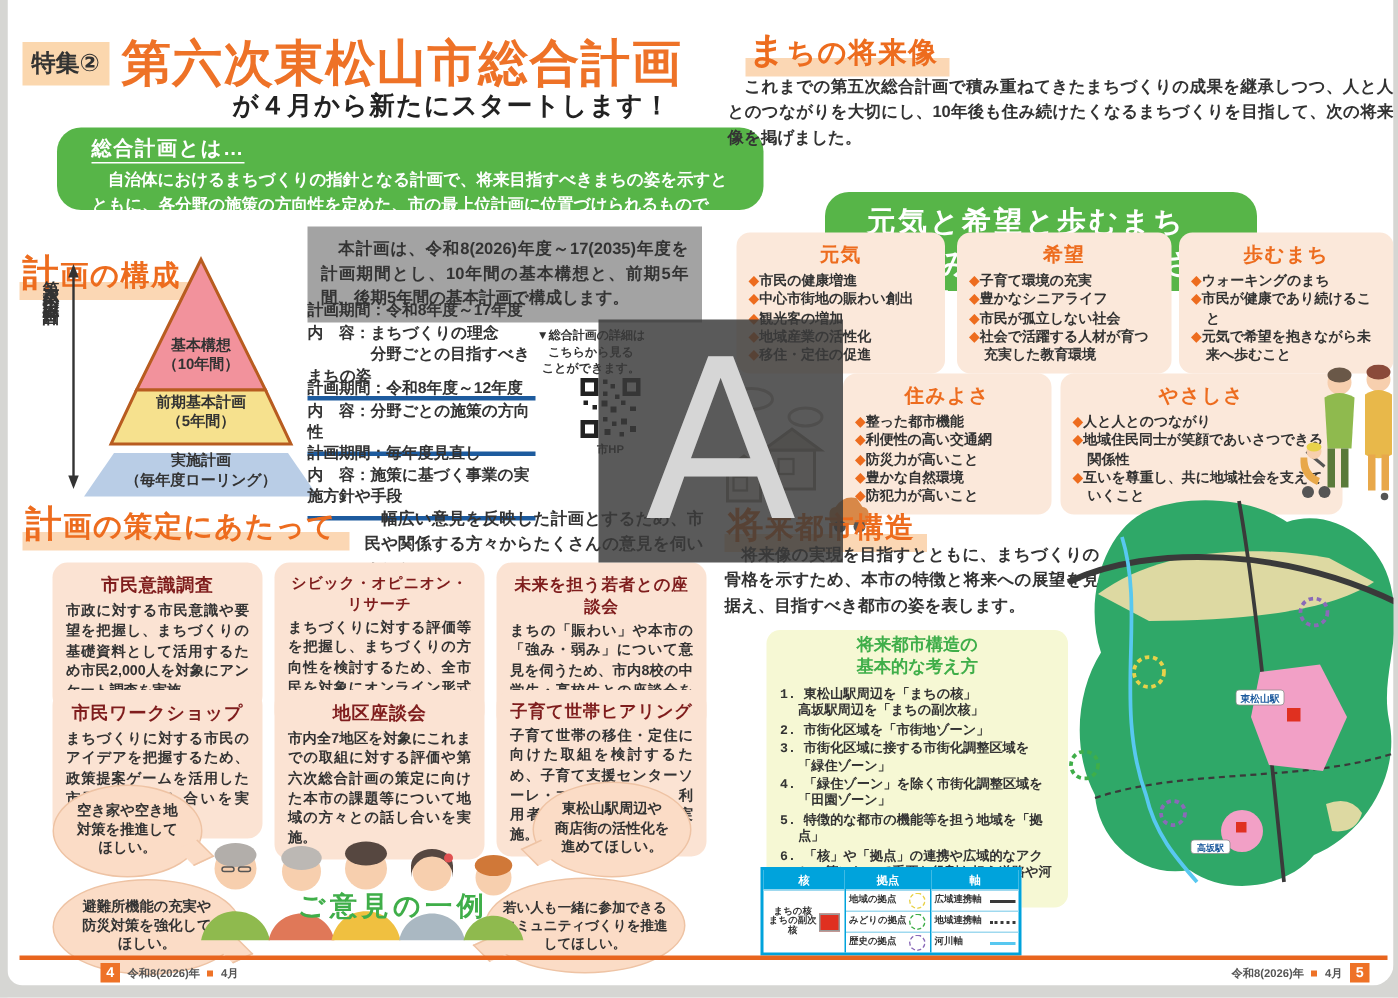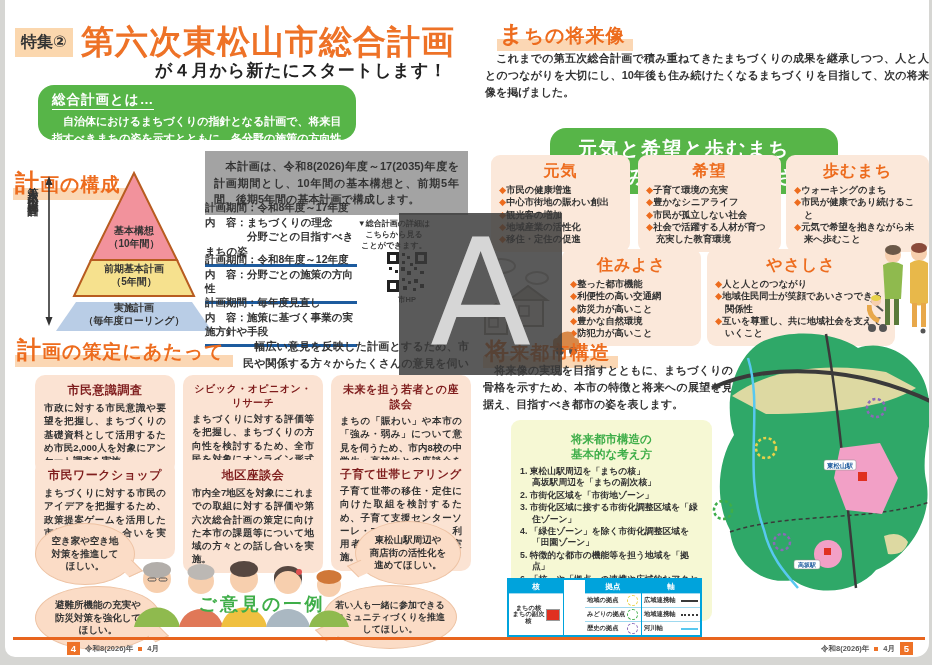--- a/index.html
+++ b/index.html
@@ -52,26 +52,26 @@
           border-right:1px solid #eec3a4;border-bottom:1px solid #eec3a4;}
   .tail-r::after{right:-4px;bottom:8px;transform:rotate(-25deg) skew(20deg);}
   .tail-l::after{left:-4px;bottom:8px;transform:rotate(155deg) skew(20deg);}
 
   .opinions-title{color:#3fae49;font-weight:bold;font-size:18px;letter-spacing:3px;text-align:center;}
 
   .slogan-box{background:#57b548;border-radius:16px;color:#fff;margin-top:48px;}
   .slogan-line{font-weight:bold;font-size:19px;letter-spacing:2px;line-height:1.45;}
 
   .pillar{position:absolute;background:#fbe8da;border-radius:9px;padding:6px 8px 7px 8px;box-sizing:border-box;}
-  .pillar-title{color:#ed6c1e;font-weight:bold;font-size:16px;text-align:center;margin-bottom:2px;letter-spacing:1px;}
+  .pillar-title{color:#ed6c1e;font-weight:bold;font-size:13px;text-align:center;margin-bottom:2px;letter-spacing:1px;}
   .pillar-item{font-size:9.3px;font-weight:bold;color:#333;line-height:1.32;
                padding-left:10px;text-indent:-10px;}
   .pillar-item::first-letter{color:#ed6c1e;}
 
-  .ybox{background:#f6f8d4;border-radius:9px;padding:12px 9px;box-sizing:border-box;}
+  .ybox{background:#f6f8d4;border-radius:9px;padding:4px 9px;box-sizing:border-box;font-family:Liberation Mono, monospace;}
   .ybox-title{color:#3fae49;font-weight:bold;font-size:11.5px;text-align:center;line-height:1.3;margin-bottom:4px;}
   .principle{font-size:8.8px;font-weight:bold;color:#333;line-height:1.3;
              padding-left:12px;text-indent:-12px;margin-bottom:1px;}
 
   
   .legend{position:absolute;display:flex;border:2px solid #00a3dc;background:#fff;}
   .lg-group{display:flex;flex-direction:column;border-left:1px solid #00a3dc;}
   .lg-group:first-child{border-left:none;}
   .lg-head{background:#00a3dc;color:#fff;font-size:7.5px;font-weight:bold;text-align:center;padding:2px 0 1px 0;}
   .lg-row{display:flex;align-items:center;border-top:1px solid #9fd9ef;height:13px;}
@@ -97,21 +97,21 @@
 </style>
 </head>
 <body>
 
 <div class="sheet">
 
   <div class="abs tag" style="left:10px;top:28px;">特集②</div>
   <div class="abs main-title" style="left:76px;top:20px;">第六次東松山市総合計画</div>
   <div class="abs subtitle" style="left:150px;top:59px;">が４月から新たにスタートします！</div>
 
-  <div class="abs green-box" style="left:33px;top:85px;width:318px;height:55px;padding:5px 14px;box-sizing:border-box;">
+  <div class="abs green-box" style="left:33px;top:85px;width:471px;height:55px;padding:5px 23px;box-sizing:border-box;">
     <div class="about-title">総合計画とは…</div>
     <div class="about-body">　自治体におけるまちづくりの指針となる計画で、将来目指すべきまちの姿を示すとともに、各分野の施策の方向性を定めた、市の最上位計画に位置づけられるものです。</div>
   </div>
 
   <div class="abs sec-h" style="left:8px;top:144px;margin-top:24px;">計画の構成</div>
 
   <div class="abs side-label" style="left:20px;top:178px;height:150px;">第六次東松山市総合計画</div>
   <svg class="abs" style="left:38px;top:176px;" width="12" height="150">
     <line x1="6" y1="8" x2="6" y2="142" stroke="#333" stroke-width="1.6"></line>
     <polygon points="6,0 2.5,9 9.5,9" fill="#333"></polygon>
@@ -367,21 +367,21 @@
 
   <div class="legend" style="left:502px;top:578px;">
     <div class="lg-group" style="width:54px;">
       <div class="lg-head">核</div>
       <div class="lg-row" style="flex:1;">
         <div class="lg-label pre" style="text-align:center;">まちの核
 まちの副次核</div>
         <div class="lg-swatch" style="background:#e03020;width:12px;height:10px;"></div>
       </div>
     </div>
-    <div class="lg-group" style="width:56px;padding-left:21px;">
+    <div class="lg-group" style="width:56px;">
       <div class="lg-head">拠点</div>
       <div class="lg-row">
           <div class="lg-label">地域の拠点</div>
           <div class="lg-circle" style="border:1.5px dashed #e8d24a;"></div>
         </div>
       <div class="lg-row">
           <div class="lg-label">みどりの拠点</div>
           <div class="lg-circle" style="border:1.5px dashed #3fae49;"></div>
         </div>
       <div class="lg-row">

